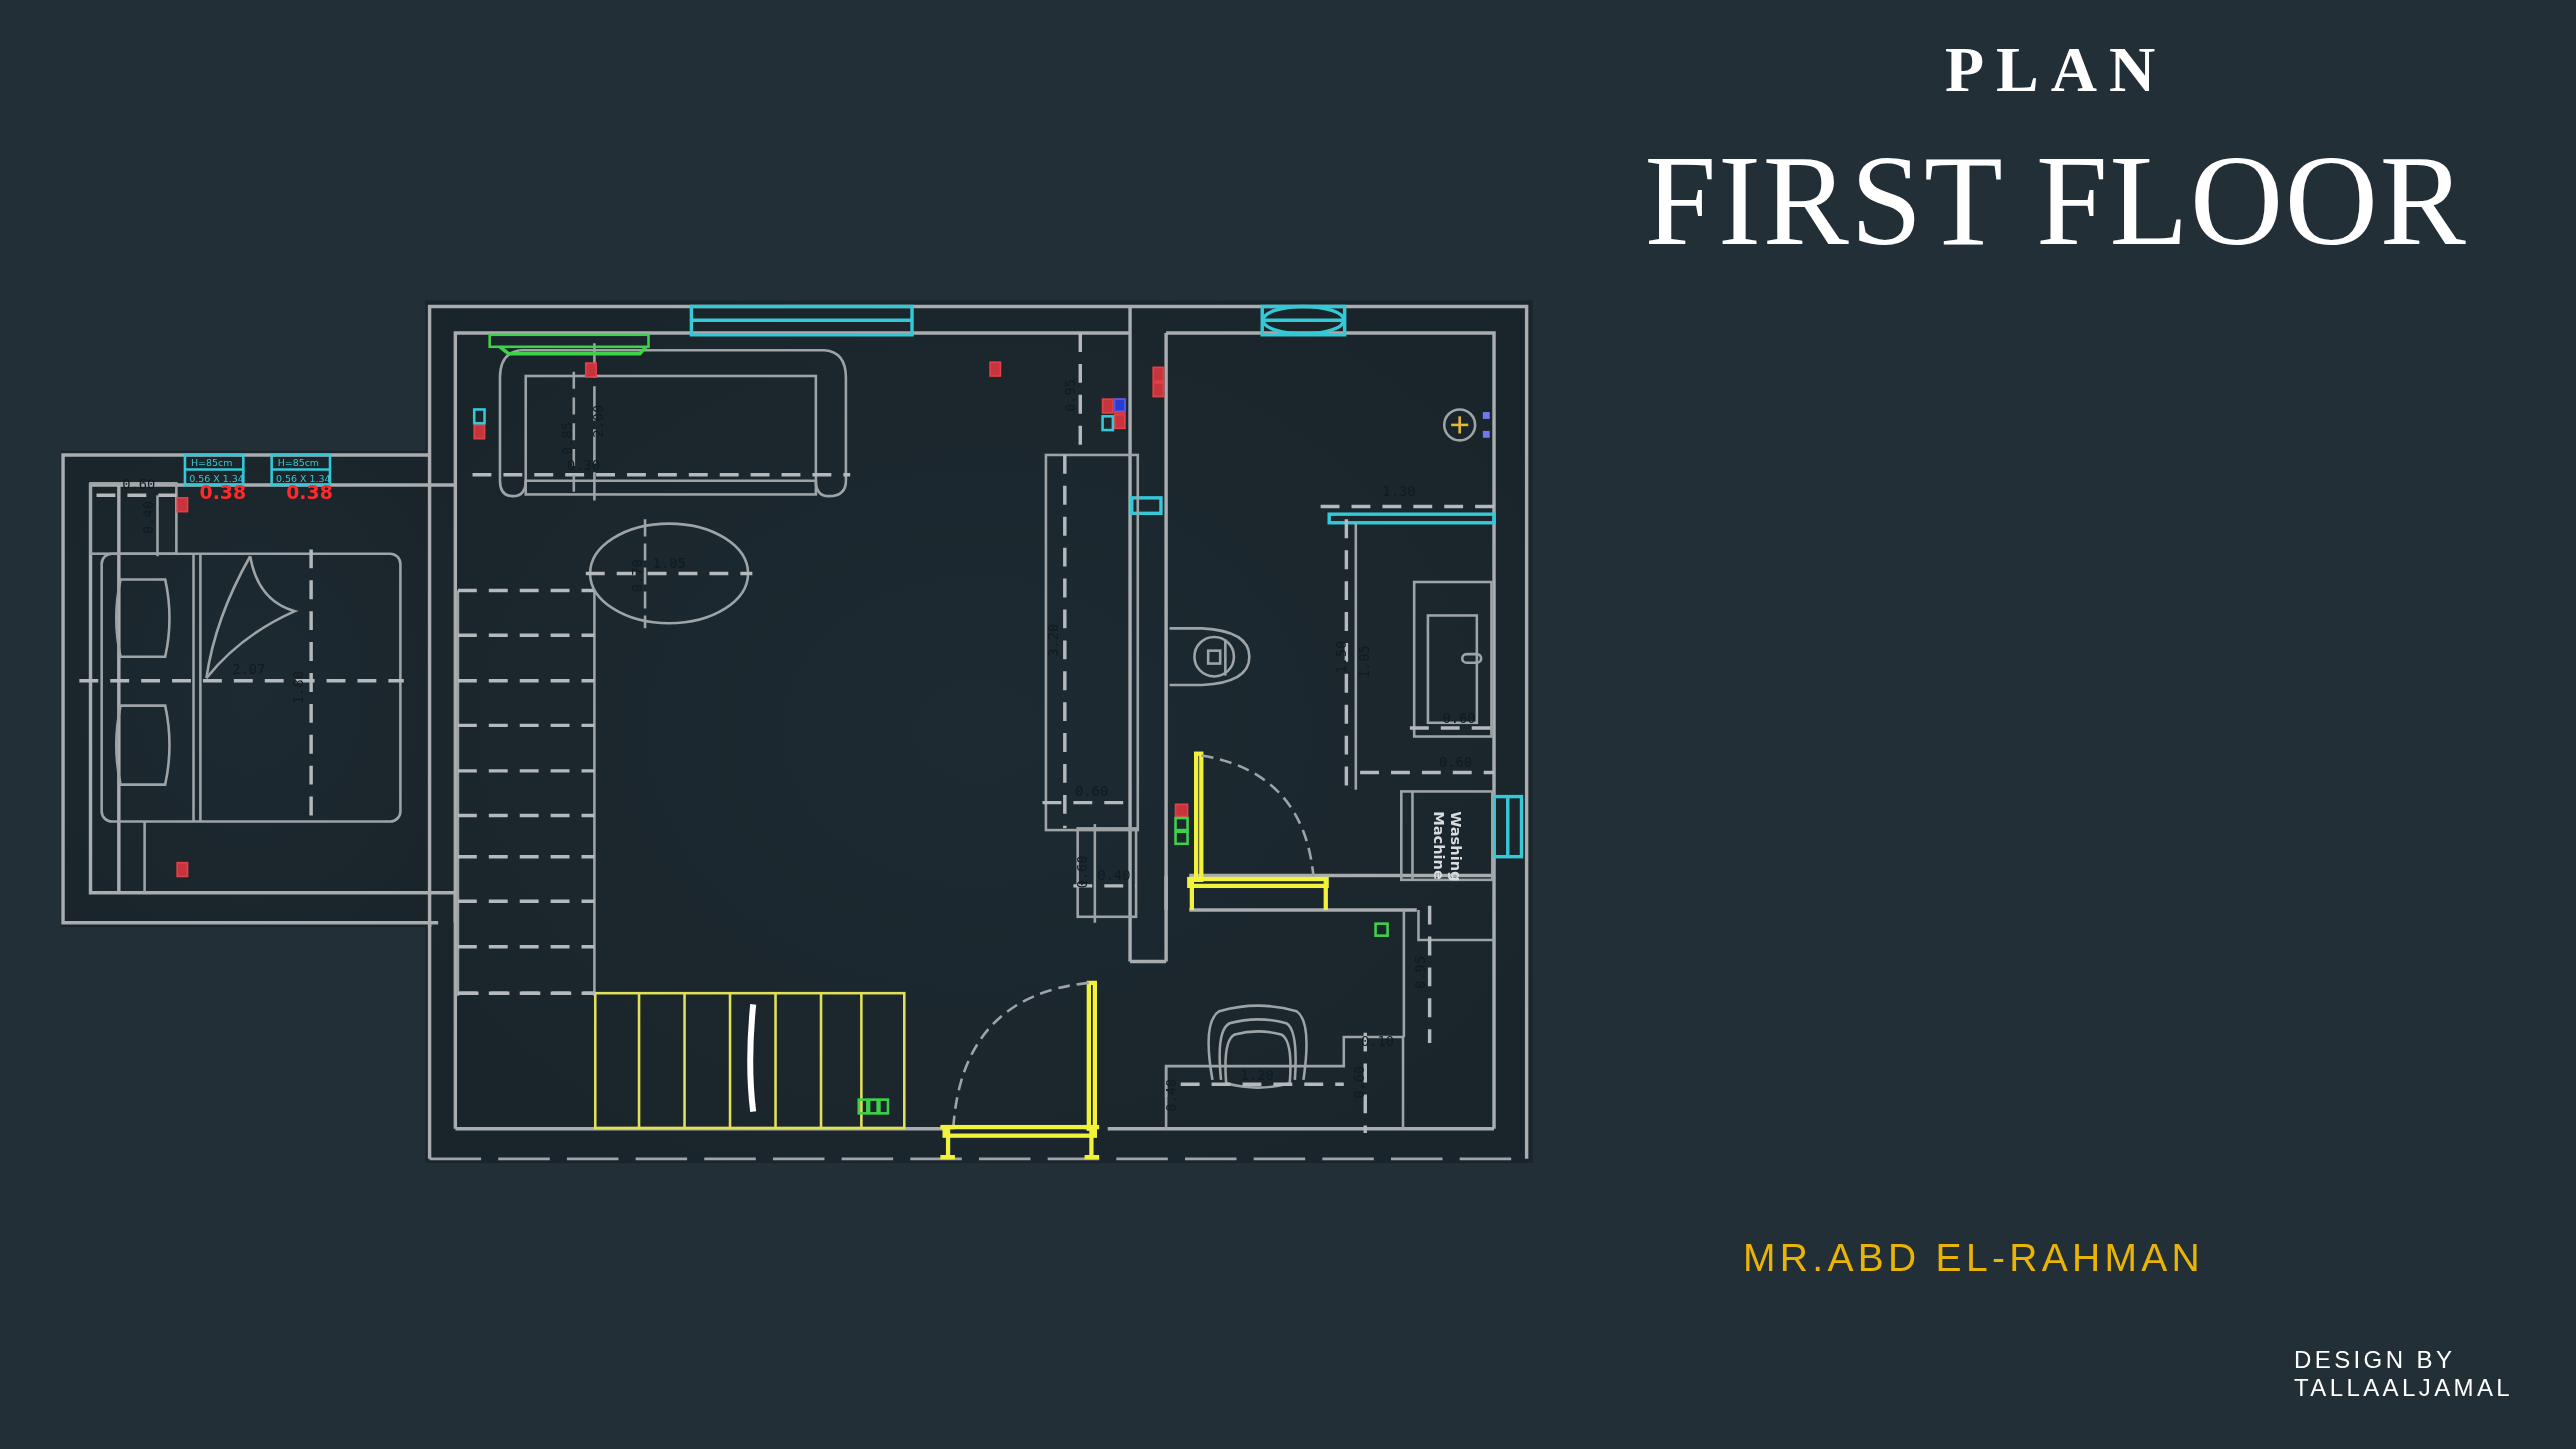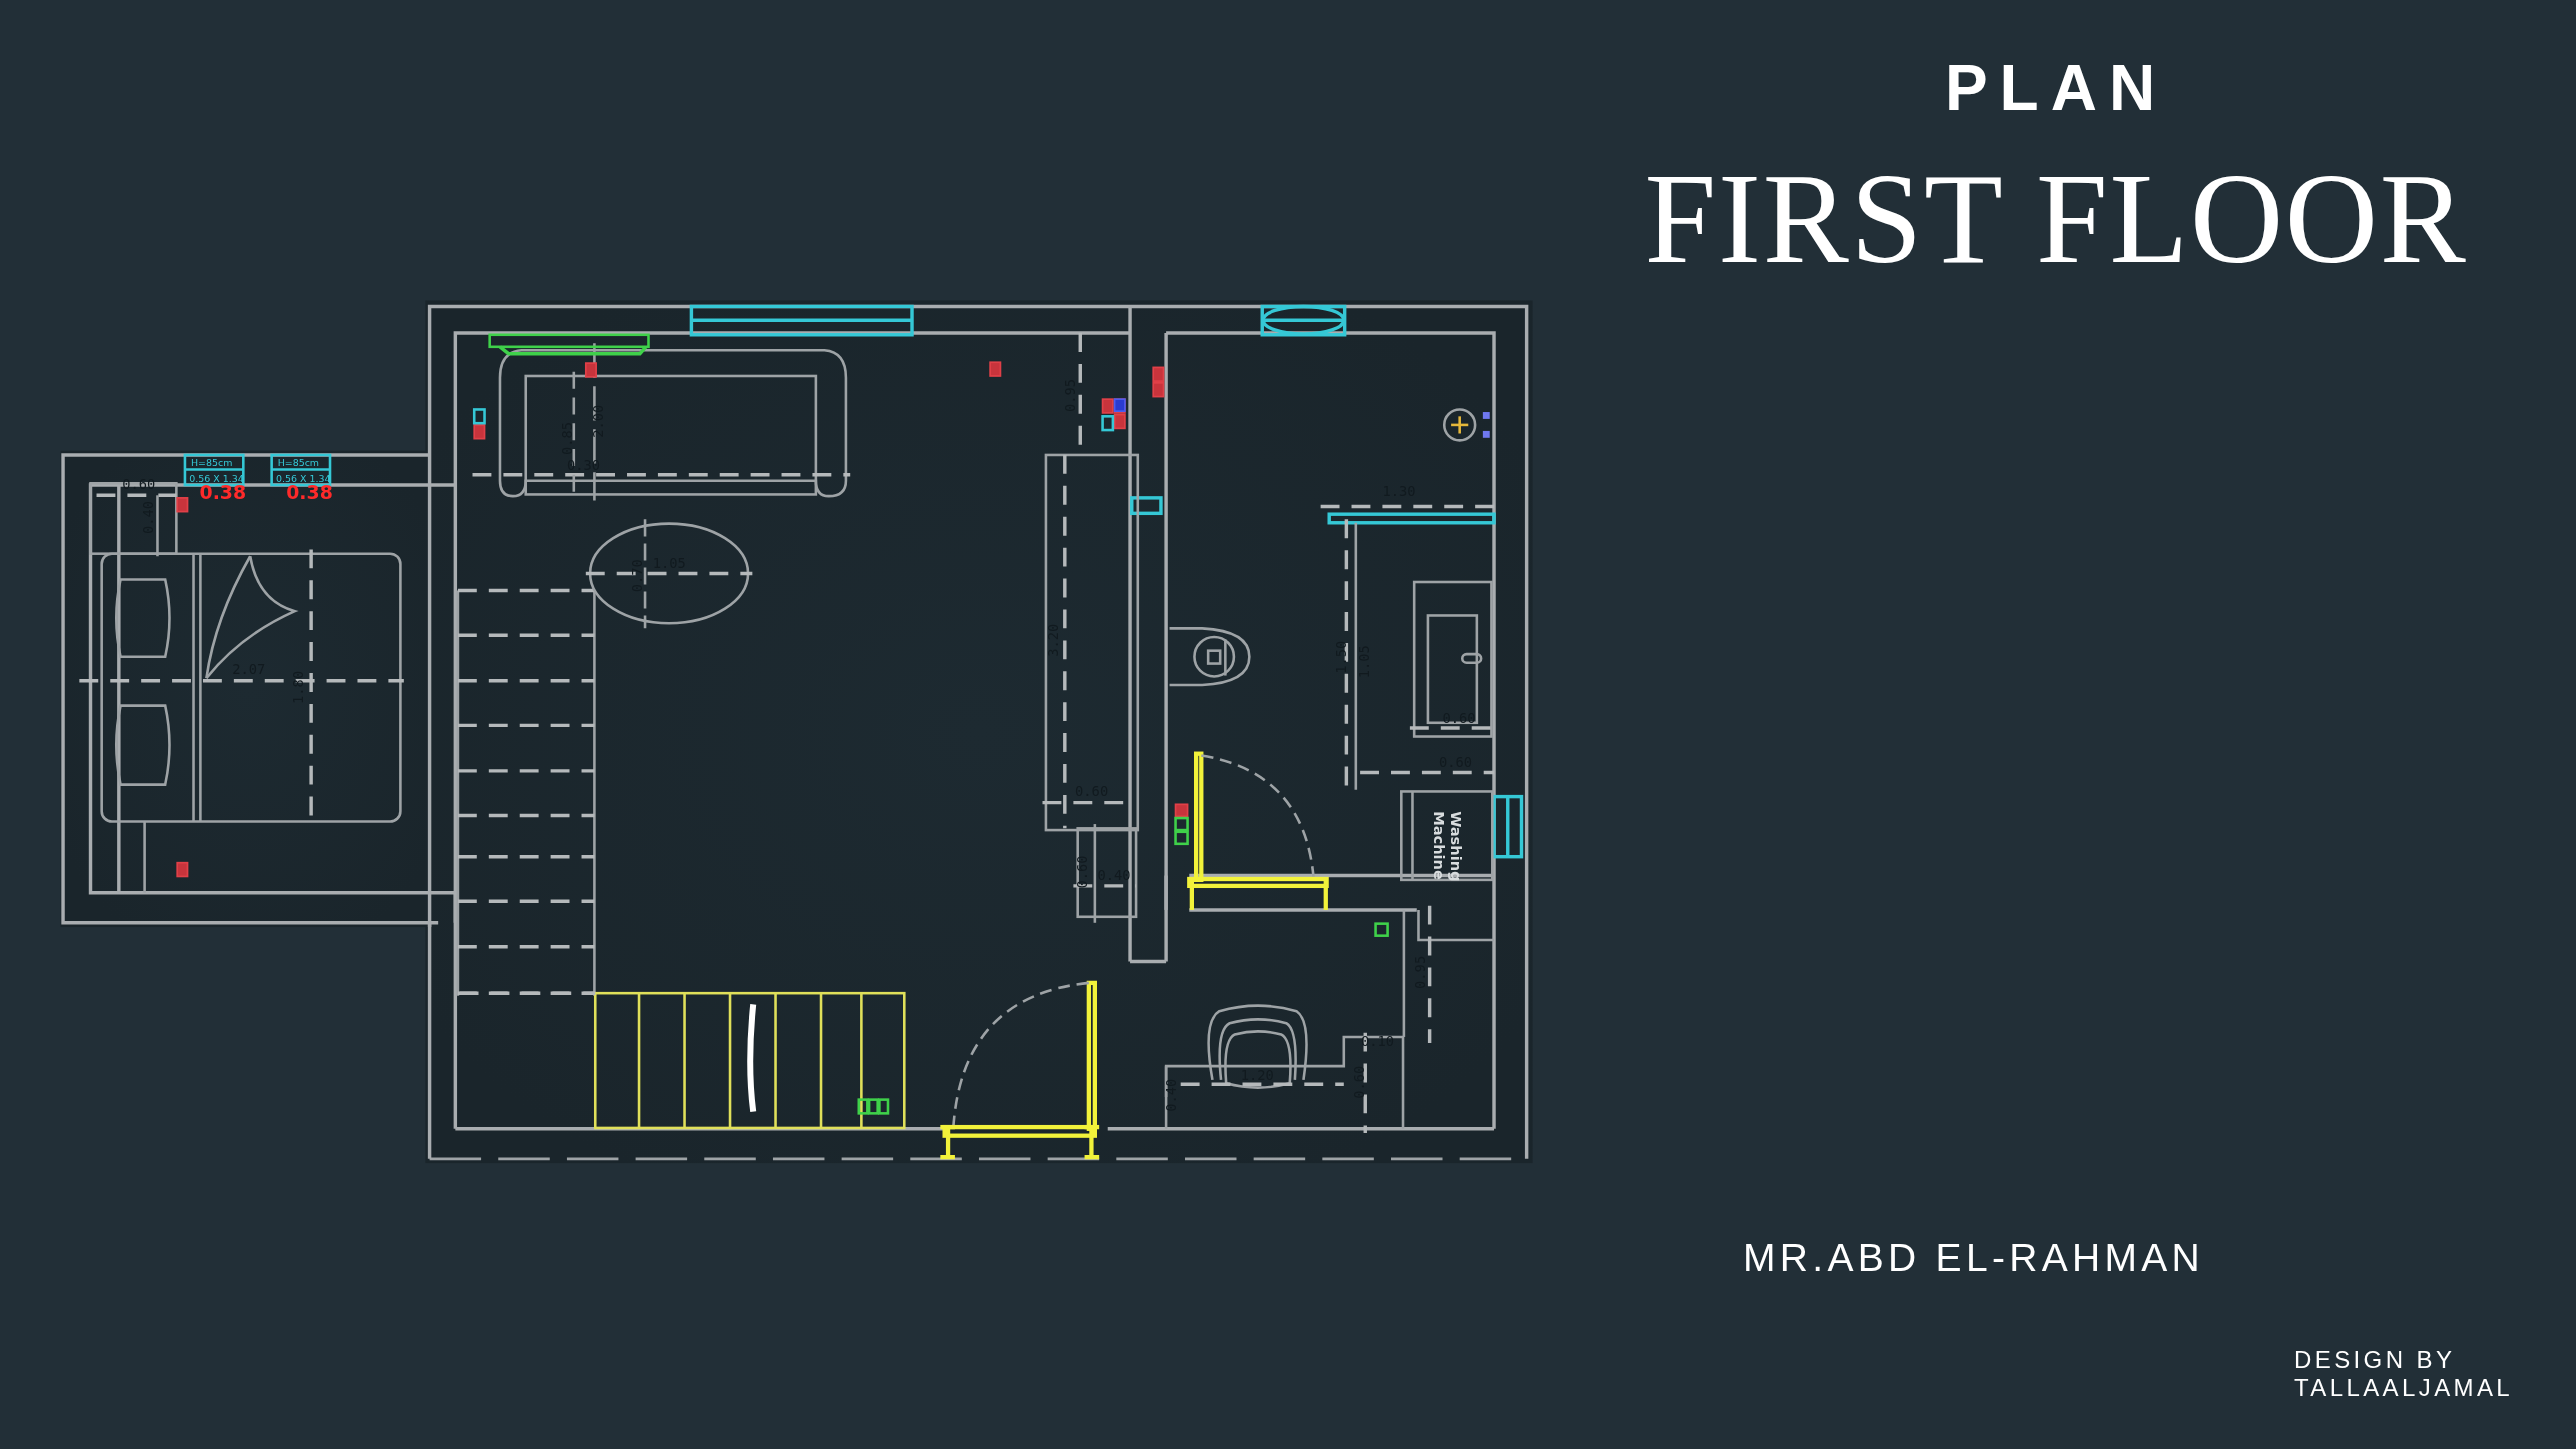--- a/index.html
+++ b/index.html
@@ -5,30 +5,30 @@
   html, body { margin: 0; padding: 0; }
   body {
     width: 2576px; height: 1449px; overflow: hidden;
     background: #222f37;
     position: relative;
     font-family: "Liberation Sans", sans-serif;
   }
   .canvas { position: absolute; left: 0; top: 0; width: 2576px; height: 1449px; }
   .title-block { position: absolute; left: 1614px; top: 34px; width: 884px; text-align: center; color: #ffffff; }
   .plan-label {
-    font-family: Liberation Sans, sans-serif; font-weight: bold;
-    font-size: 64px; letter-spacing: 12px; line-height: 1; margin-top: 22px;
+    font-family: Liberation Serif, serif; font-weight: bold;
+    font-size: 64px; letter-spacing: 12px; line-height: 1; margin-top: 4px;
   }
   .floor-label {
     font-family: "Liberation Serif", serif; font-weight: normal;
     font-size: 129px; line-height: 1; margin-top: 34px; letter-spacing: 1.7px; text-align: center;
   }
   .client-name {
     position: absolute; left: 1743px; top: 1238px;
-    font-family: "Liberation Sans", sans-serif; color: #ffffff;
+    font-family: "Liberation Sans", sans-serif; color: #eab308;
     font-size: 39px; letter-spacing: 4.3px; line-height: 1;
   }
   .credit {
     position: absolute; left: 2258px; top: 1346px;
     font-family: "Liberation Sans", sans-serif; color: #ffffff;
     font-size: 24px; letter-spacing: 3.4px; line-height: 27.5px; margin-left: 36px;
   }
   .plan-svg { position: absolute; left: 0; top: 0; }
   .wall { stroke: #a9adb0; stroke-width: 4; fill: none; }
   .thin { stroke: #9ea3a6; stroke-width: 3; fill: none; }

